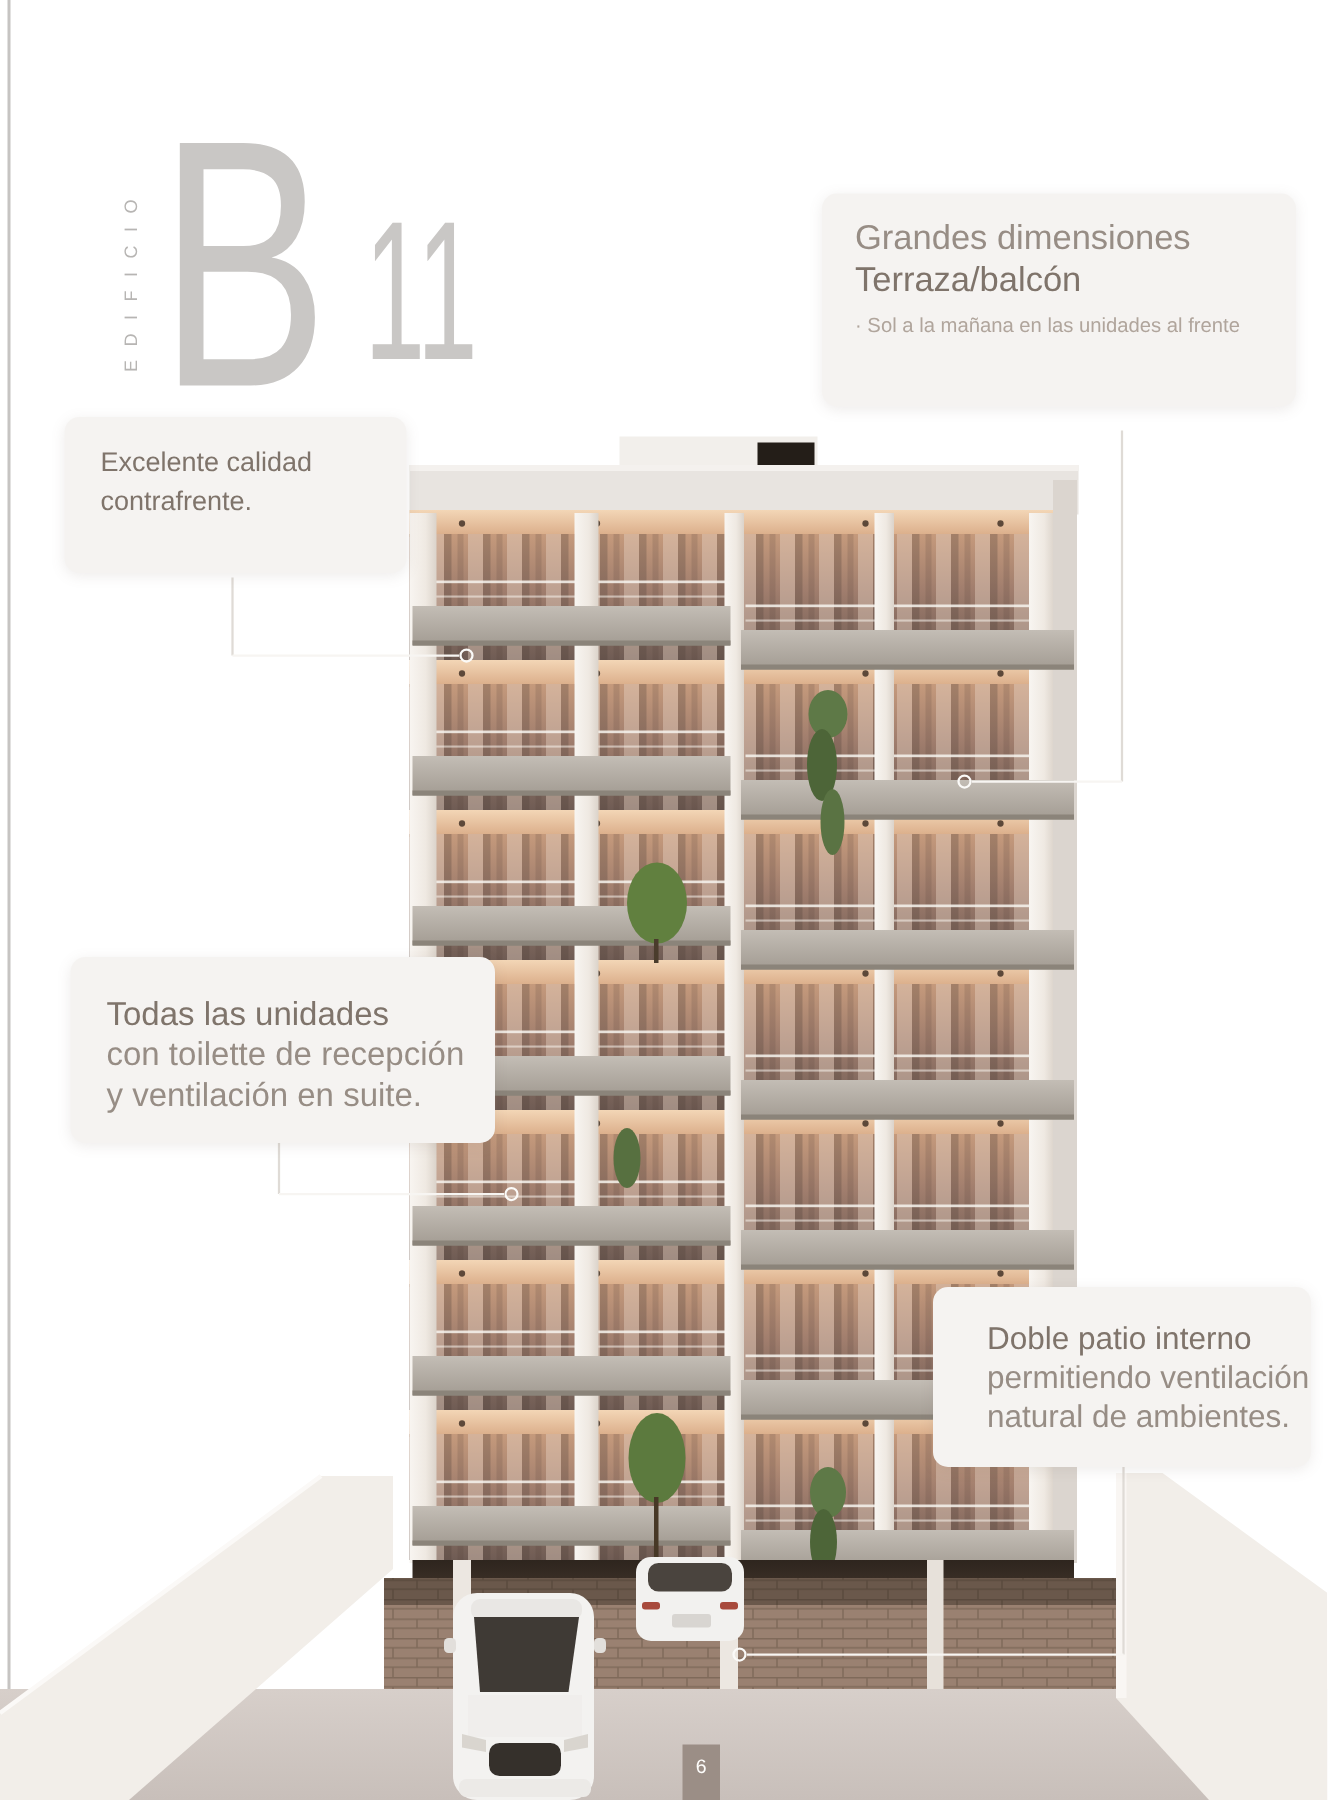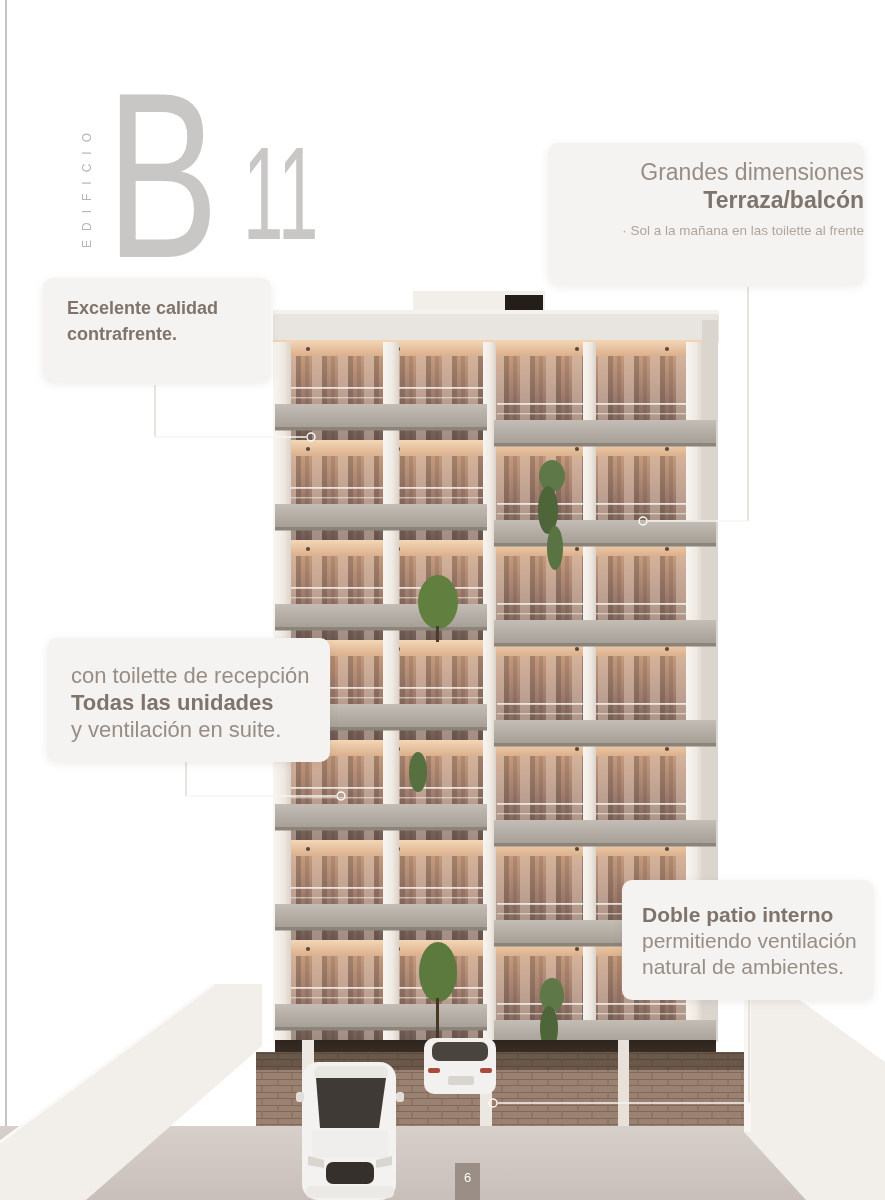--- a/index.html
+++ b/index.html
@@ -26,31 +26,31 @@
   }
 
   
   .render{position:absolute;left:0;top:285px;width:885px;height:915px;}
 
   
   .card{
     position:absolute;background:#f5f3f1;border-radius:10px;
     box-shadow:0 2px 9px rgba(120,110,100,.13);box-sizing:border-box;
   }
-  .card .b{font-weight:bold;color:var(--heading_bold,#7f746b);}
+  .card .b{font-weight:normal;color:var(--heading_bold,#7f746b);}
   .card .r{font-weight:400;color:var(--heading_regular,#978d85);}
-  .card-dimensions{left:548px;top:143px;width:316px;height:142px;padding:15px 0 0 22px;text-align:right;}
+  .card-dimensions{left:548px;top:129px;width:316px;height:142px;padding:15px 0 0 22px;}
   .card-dimensions .line{font-size:23px;line-height:28px;}
   .card-dimensions .bullets{margin-top:7px;}
   .card-dimensions .bullet{font-size:13.5px;line-height:20px;color:var(--bullet_text,#b0a59c);}
   .card-quality{left:43px;top:278px;width:228px;height:104px;padding:17px 0 0 24px;}
   .card-quality .line{font-size:18px;line-height:26px;}
   .card-units{left:47px;top:638px;width:283px;height:124px;padding:24px 0 0 24px;}
   .card-units .line{font-size:22px;line-height:27px;}
-  .card-patio{left:622px;top:880px;width:252px;height:120px;padding:22px 0 0 20px;}
+  .card-patio{left:622px;top:858px;width:252px;height:120px;padding:22px 0 0 36px;}
   .card-patio .line{font-size:21px;line-height:26px;}
 
   
   .page-tab{
     position:absolute;left:455px;top:1163px;width:25px;height:37px;
     background:var(--page_tab,#9b8e86);color:#fdfcfa;font-size:13px;
     display:flex;justify-content:center;align-items:flex-start;padding-top:7px;
     box-sizing:border-box;
   }
 </style>
@@ -225,32 +225,32 @@
       <path d="M749 978 V1103" stroke="#dfdbd6" stroke-width="1.5"></path>
       <path d="M498 1103 H749" stroke="#f7f5f2" stroke-width="1.5"></path>
       <circle cx="493" cy="1103" r="4" stroke="#fbfaf8" stroke-width="1.5"></circle>
     </g>
   </svg>
 
   <div class="card card-dimensions">
     <div class="line r">Grandes dimensiones</div>
     <div class="line b">Terraza/balcón</div>
     <div class="bullets">
-      <div class="bullet">· Sol a la mañana en las toilette al frente</div>
+      <div class="bullet">· Sol a la mañana en las unidades al frente</div>
     </div>
   </div>
 
   <div class="card card-quality">
     <div class="line b">Excelente calidad</div>
     <div class="line b">contrafrente.</div>
   </div>
 
   <div class="card card-units">
+    <div class="line b">Todas las unidades</div>
     <div class="line r">con toilette de recepción</div>
-    <div class="line b">Todas las unidades</div>
     <div class="line r">y ventilación en suite.</div>
   </div>
 
   <div class="card card-patio">
     <div class="line b">Doble patio interno</div>
     <div class="line r">permitiendo ventilación</div>
     <div class="line r">natural de ambientes.</div>
   </div>
 
   <div class="page-tab">6</div>

